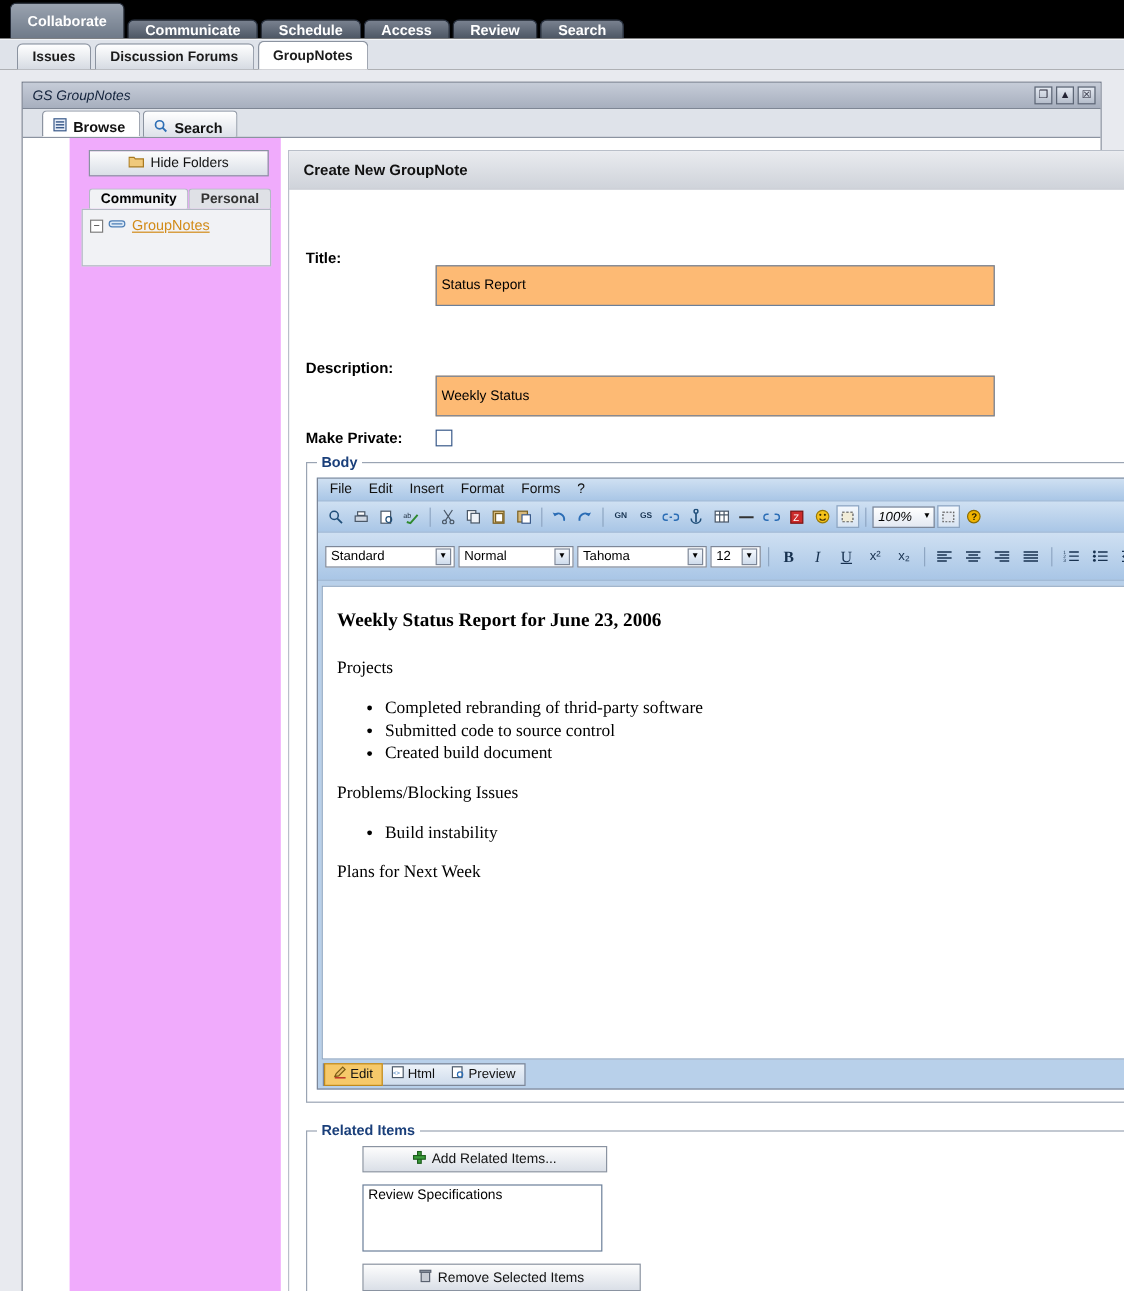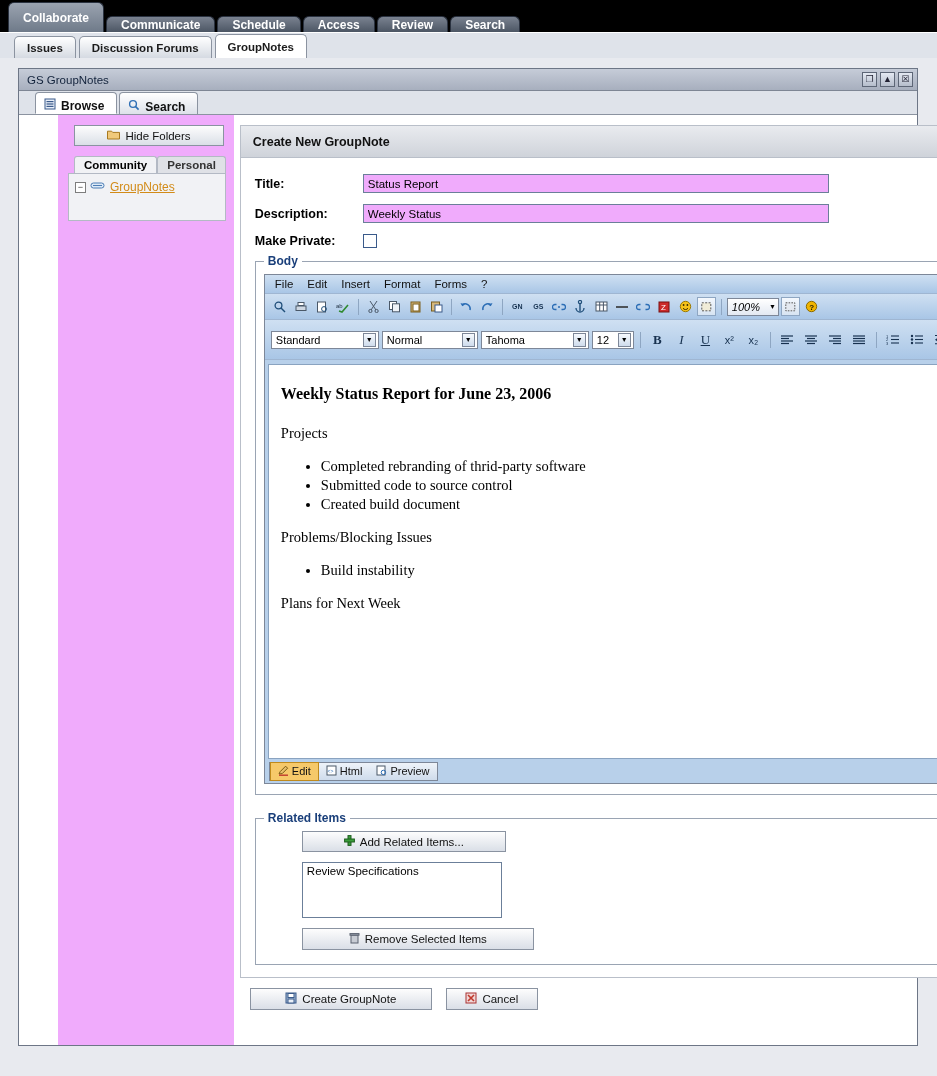--- a/index.html
+++ b/index.html
@@ -90,21 +90,21 @@
   }
   .window-title {
     height: 22px;
     background: linear-gradient(to bottom, #c6ccd8, #a7afbe);
     border-bottom: 1px solid #7e8694;
     display: flex; align-items: center;
     padding: 0 4px 0 8px;
     font-size: 11.5px;
     color: #12223b;
   }
-  .window-title .t { flex: 1; }
+  .window-title .t { flex: 1; font-style: italic; }
   .winbtn {
     width: 15px; height: 15px;
     margin-left: 3px;
     border: 1px solid #5d6personally;
     border: 1px solid #5d6676;
     background: linear-gradient(to bottom, #e4e9f2, #b5bdcb);
     display: flex; align-items: center; justify-content: center;
     font-size: 9px; line-height: 1; color: #223;
   }
 
@@ -208,27 +208,28 @@
     padding-left: 12px;
     font-weight: bold;
     font-size: 12.5px;
     color: #111;
   }
   .panel-body { padding: 16px 14px 12px 14px; }
 
   .frow { display: flex; align-items: center; margin-bottom: 11px; }
   .flabel { width: 108px; font-weight: bold; font-size: 12.5px; }
   .finput {
-    width: 466px; height: 19px;
+    width: 466px; height: 34px;
     border: 1px solid #6b7f99;
     font-family: "Liberation Sans", sans-serif;
     font-size: 11.5px;
     padding: 1px 4px;
     color: #000;
-    background: #f0abfc;
+    background: #fdba74;
+    margin-top: 47px;
   }
   .chk {
     width: 14px; height: 14px;
     border: 1px solid #3a5a8a;
     background: #fff;
   }
 
   
   fieldset.fs {
     border: 1px solid #9aa4b3;

